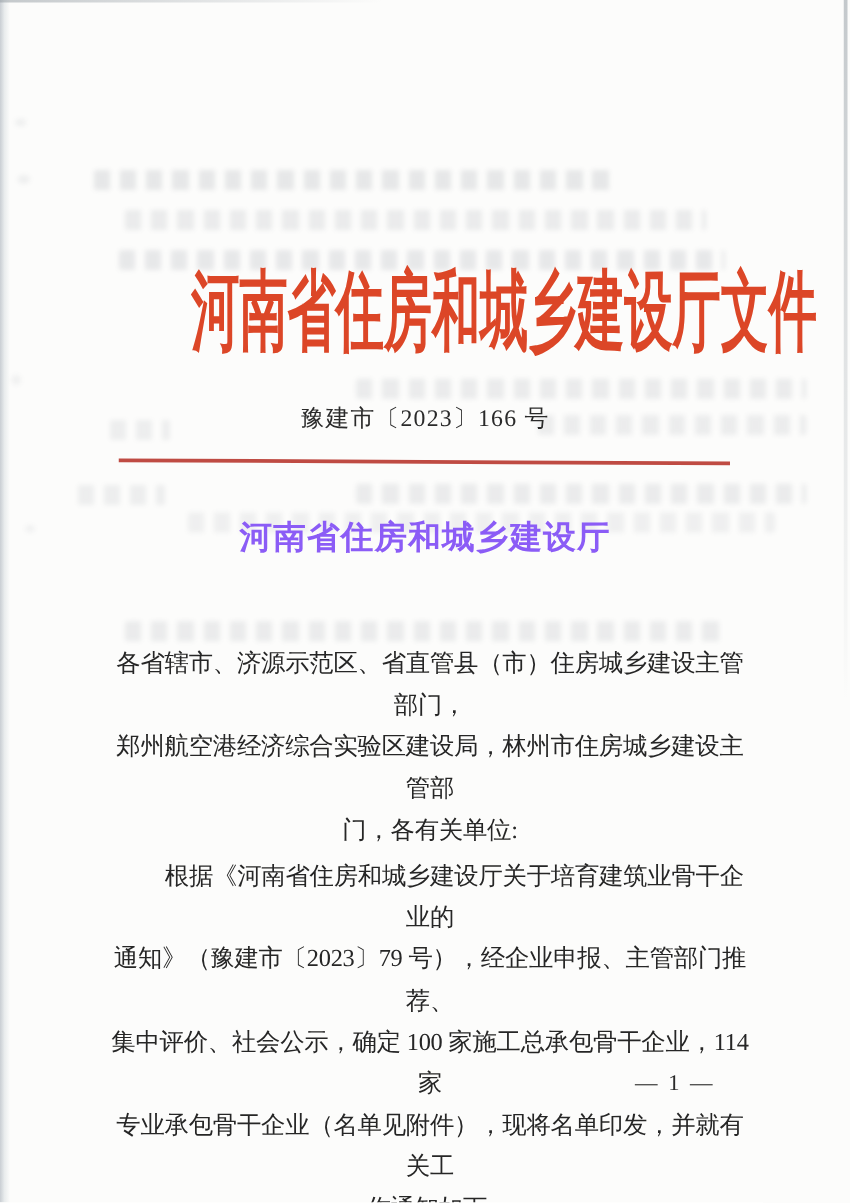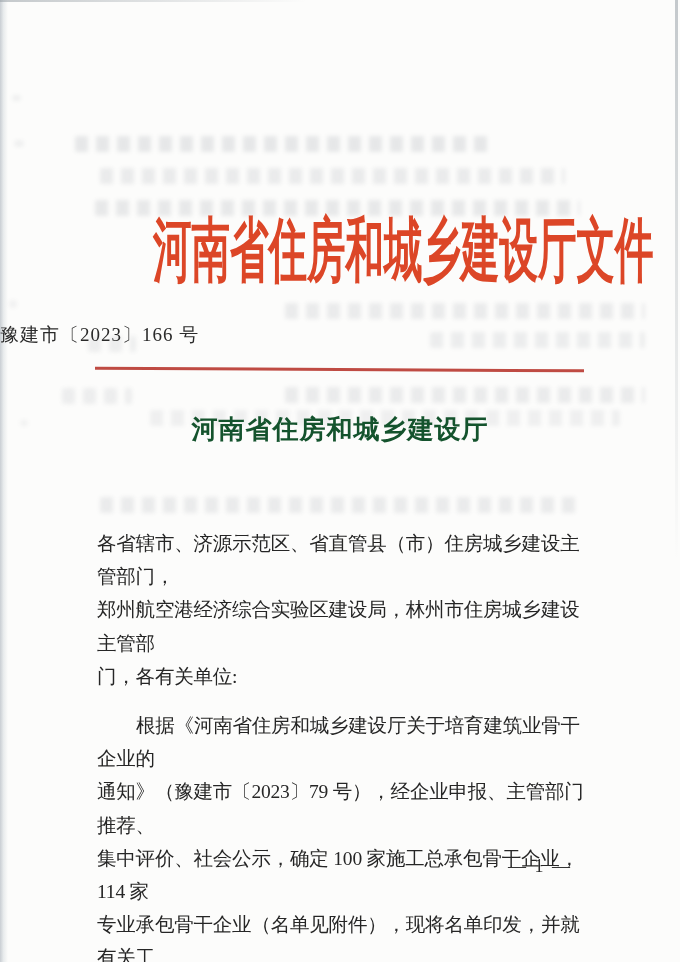--- a/index.html
+++ b/index.html
@@ -40,37 +40,37 @@
   
   .letterhead{
     position:absolute;left:0;top:212px;width:100%;
     text-align:center;white-space:nowrap;
     font-size:70px;font-weight:bold;color:#dc4627;
     transform:scaleX(.55);transform-origin:50% 50%;
     letter-spacing:0;line-height:1.1;
   }
   .doc-number{
     position:absolute;left:0;top:322px;width:100%;
-    font-size:19px;color:#2a2a2a;letter-spacing:1px;
+    text-align:center;font-size:19px;color:#2a2a2a;letter-spacing:1px;
   }
   .red-rule{
     position:absolute;left:95px;top:368px;width:489px;height:3px;
     background:#bf4b43;transform:rotate(.3deg);
   }
   .doc-title{
     position:absolute;left:0;top:412px;width:100%;
-    text-align:center;color:#14532d;font-weight:bold;
+    text-align:center;color:#8b5cf6;font-weight:bold;
     font-size:26px;line-height:36px;letter-spacing:1px;
   }
   .body-text{
     position:absolute;left:81px;top:511px;width:526px;
     color:#262626;font-size:19.5px;line-height:33.2px;
     letter-spacing:-.2px;
   }
-  .body-par{margin:16px;white-space:pre-line;text-align:left;}
+  .body-par{margin:4px;white-space:pre-line;text-align:center;}
   .indent{text-indent:2em;}
   .page-number{
     position:absolute;top:856px;left:480px;width:120px;
     text-align:center;font-size:18px;color:#2a2a2a;letter-spacing:2px;
   }
 </style>
 </head>
 <body>
 
 <div class="scan">

